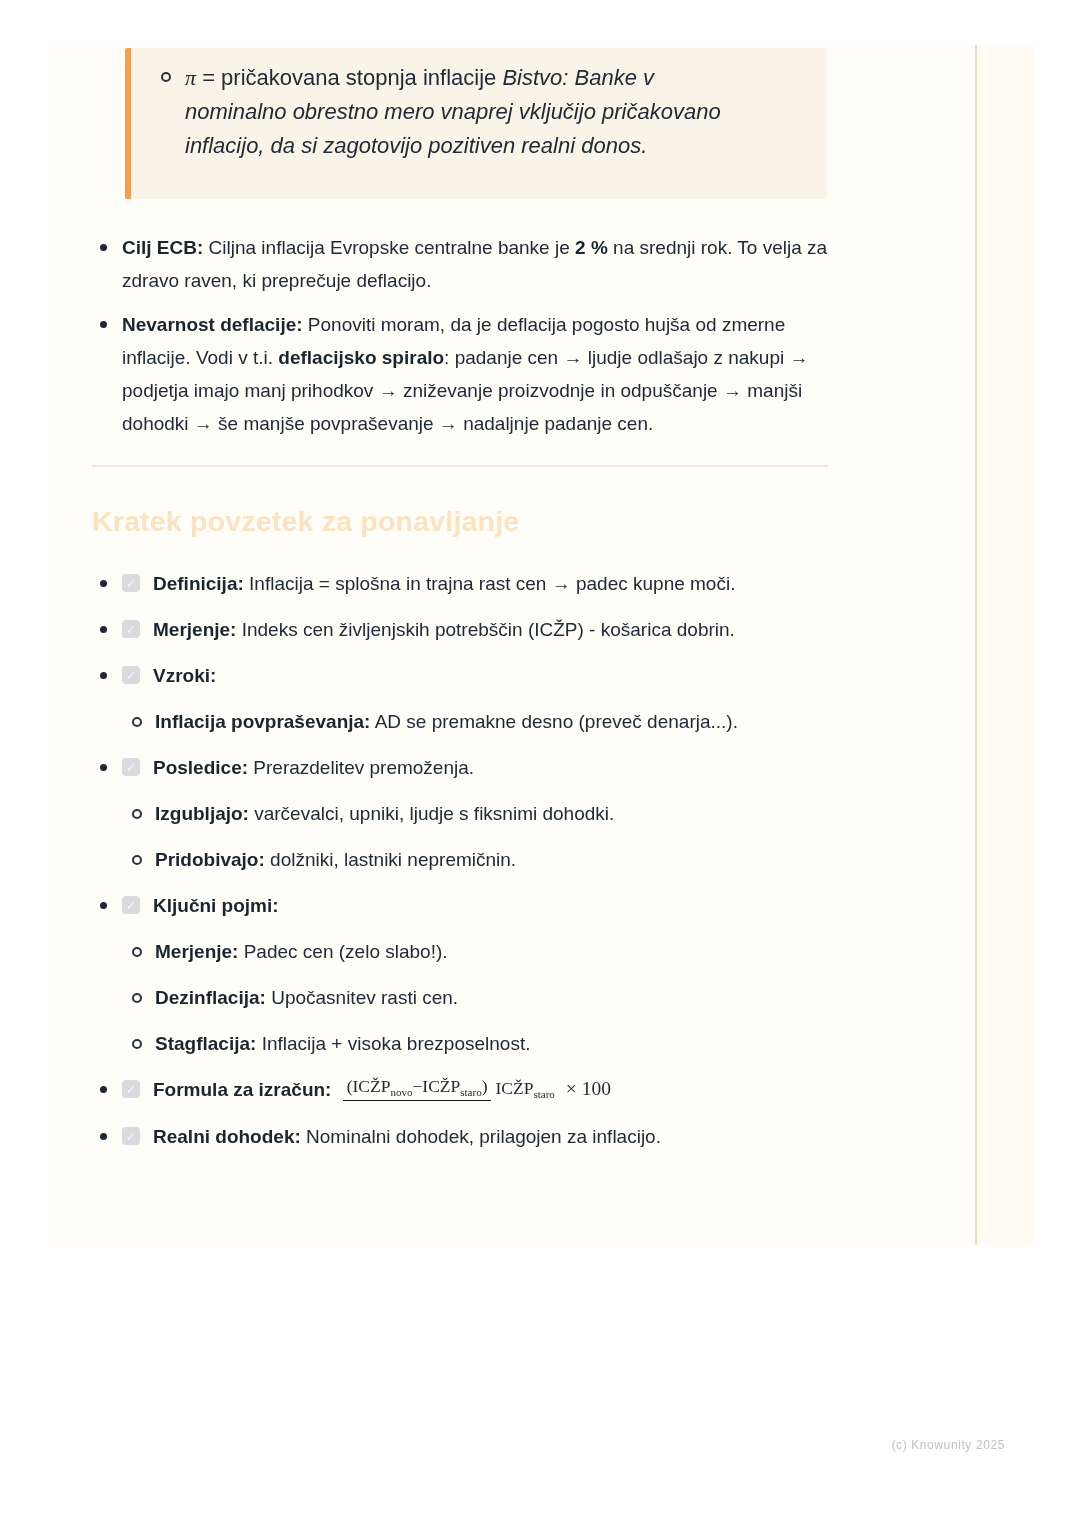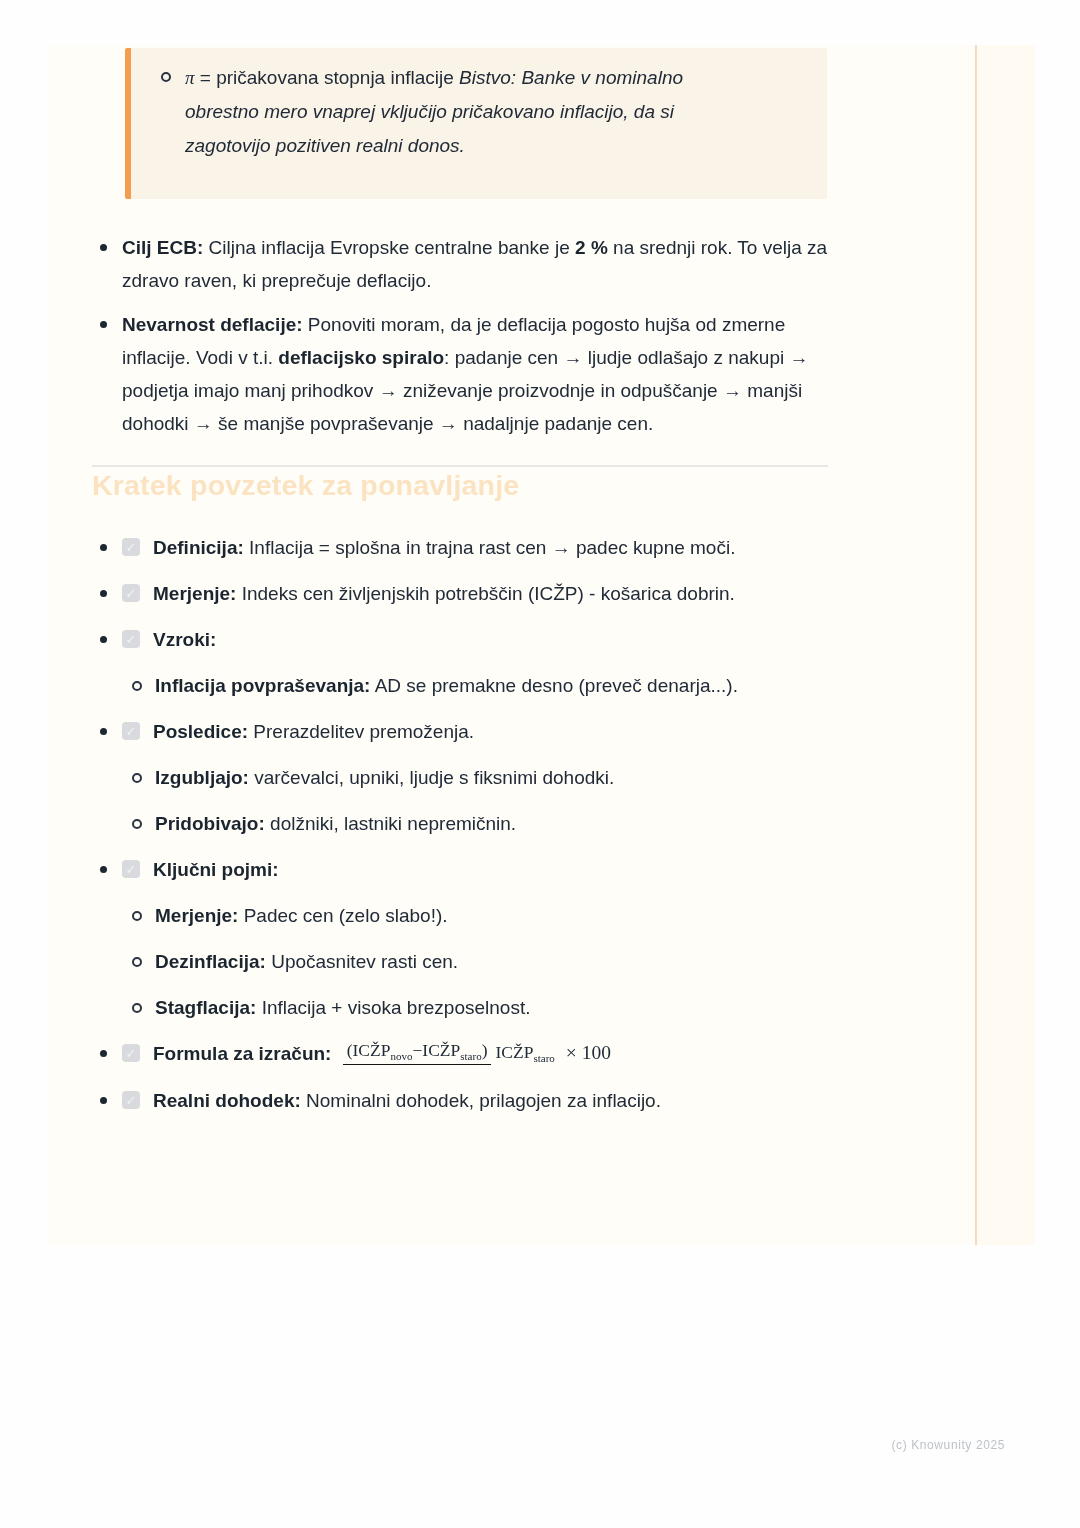--- a/index.html
+++ b/index.html
@@ -35,21 +35,21 @@
     border-radius:2px;
     padding:13px 96px 36px 24px;
   }
   .callout-row{ display:flex; }
   .ring{
     flex:0 0 auto; width:10px; height:10px;
     border:2px solid #2a3442; border-radius:50%;
     margin:11px 14px 0 6px;
     background:transparent;
   }
-  .callout-text{ font-size:19px; line-height:34px; }
+  .callout-text{ font-size:22px; line-height:34px; }
 
   
   .paras{ margin-top:32px; }
   .para{ display:flex; margin-bottom:11px; }
   .dot{
     flex:0 0 auto; width:7px; height:7px; border-radius:50%;
     background:#1d2633; margin:13px 0 0 0;
   }
   .para .dot{ margin-left:8px; margin-right:15px; }
   .para-text{ font-size:19px; line-height:33px; }
@@ -57,20 +57,21 @@
   .b{ font-weight:700; color:#1b2530; }
   .i{ font-style:italic; }
   .serif{ font-family:"Liberation Serif","DejaVu Serif",serif; }
 
   hr.divider{
     border:none; border-top:2px solid #e7e7e6;
     margin:25px 0 0 0; width:736px;
   }
 
   h2.section-heading{
+    margin-top:36px;
     font-size:28.5px; line-height:36px; font-weight:700;
     color:#fbe3c2;
     letter-spacing:.2px;
   }
 
   
   .checklist{ margin-top:28px; }
   .cl-row{ display:flex; align-items:flex-start; margin-bottom:13px; }
   .cl-row .dot{ margin-left:8px; margin-right:12px; }
   .checkbox{

